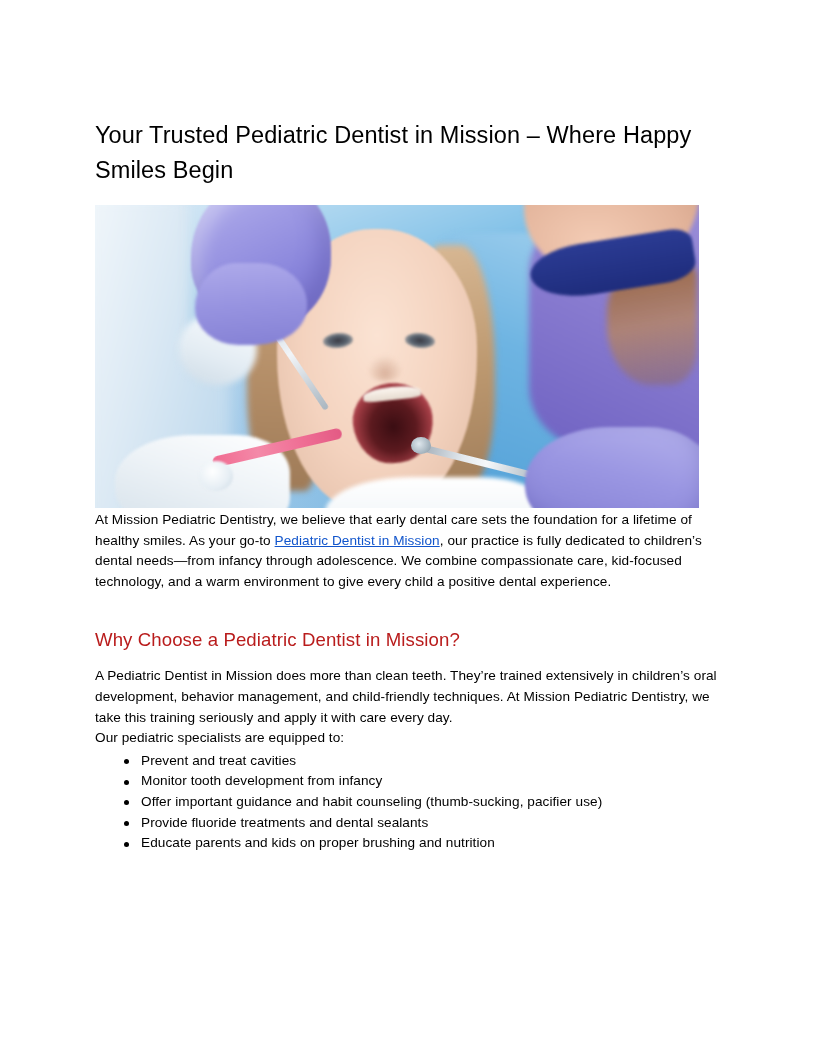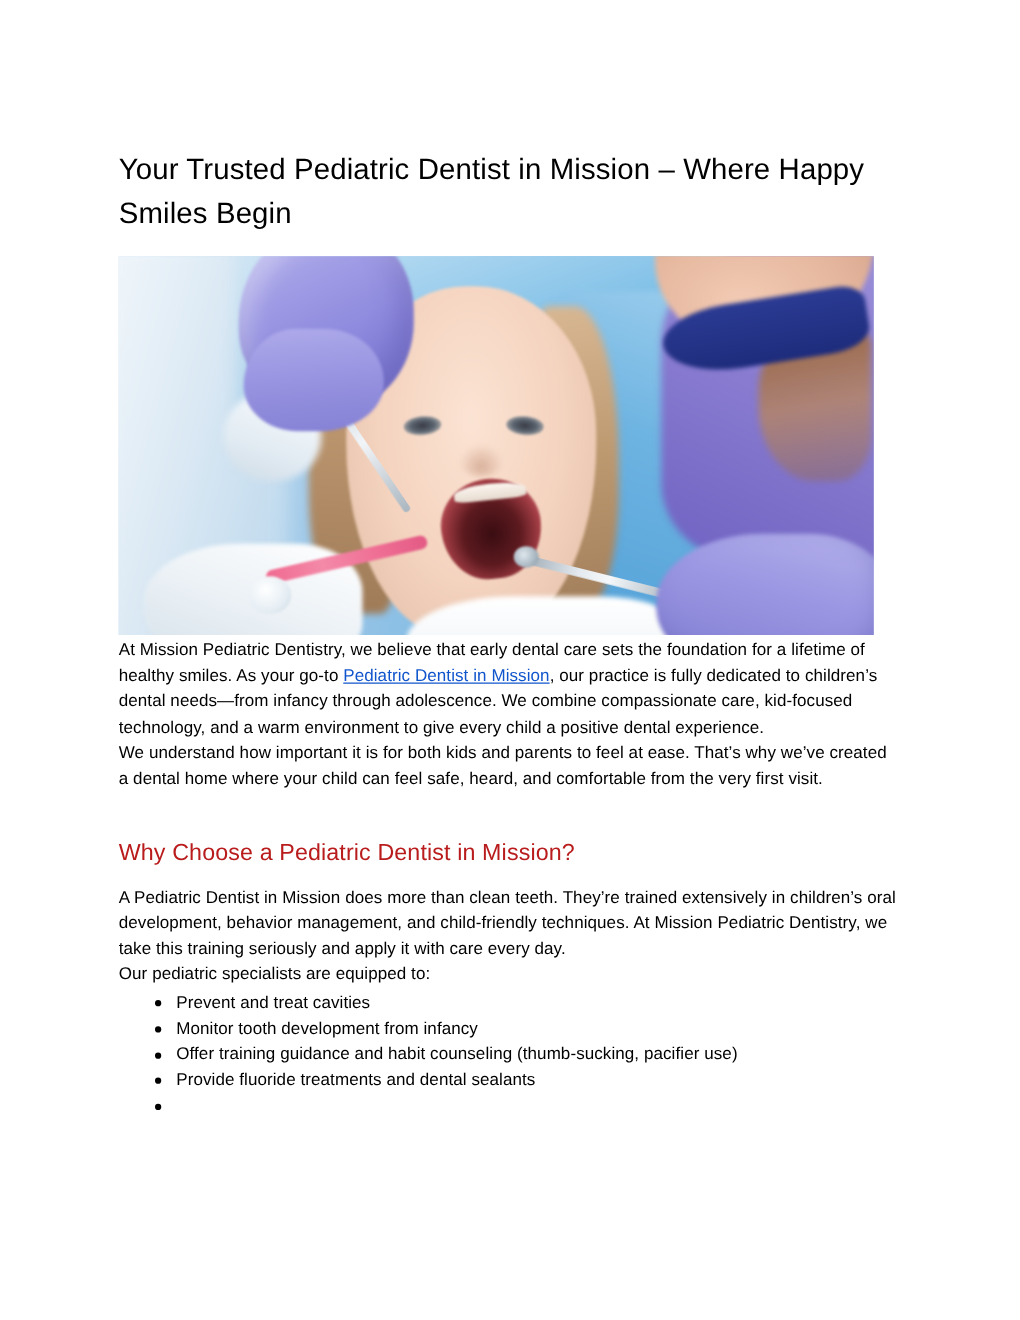--- a/index.html
+++ b/index.html
@@ -417,30 +417,29 @@
         <div class="hero-pink-tool-grip"></div>
         <div class="hero-glove-ul"></div>
         <div class="hero-glove-ul-fingers"></div>
         <div class="hero-glove-lr"></div>
         <div class="hero-soft"></div>
       </div>
     </div>
 
     <p class="para first"><span>At Mission Pediatric Dentistry, we believe that early dental care sets the foundation for a lifetime of healthy smiles. As your go-to </span><a class="doc-link" href="#">Pediatric Dentist in Mission</a><span>, our practice is fully dedicated to children’s dental needs—from infancy through adolescence. We combine compassionate care, kid-focused technology, and a warm environment to give every child a positive dental experience.</span></p>
 
-    <p class="para">We understand how important it is for both kids and parents to feel at ease. That’s why we’ve created a dental home where your child can feel safe, heard, and comfortable from the very first visit.</p>
 
     <h2 class="section-heading">Why Choose a Pediatric Dentist in Mission?</h2>
 
     <p class="para">A Pediatric Dentist in Mission does more than clean teeth. They’re trained extensively in children’s oral development, behavior management, and child-friendly techniques. At Mission Pediatric Dentistry, we take this training seriously and apply it with care every day.</p>
 
     <p class="para">Our pediatric specialists are equipped to:</p>
 
     <ul class="bullets">
       <li><span class="bullet-dot"></span><span>Prevent and treat cavities</span></li>
       <li><span class="bullet-dot"></span><span>Monitor tooth development from infancy</span></li>
-      <li><span class="bullet-dot"></span><span>Offer training guidance and habit counseling (thumb-sucking, pacifier use)</span></li>
+      <li><span class="bullet-dot"></span><span>Offer important guidance and habit counseling (thumb-sucking, pacifier use)</span></li>
       <li><span class="bullet-dot"></span><span>Provide fluoride treatments and dental sealants</span></li>
-      <li><span class="bullet-dot"></span></li>
+      <li><span class="bullet-dot"></span><span>Educate parents and kids on proper brushing and nutrition</span></li>
     </ul>
 
   </div>
 </div>
 
 </body></html>

